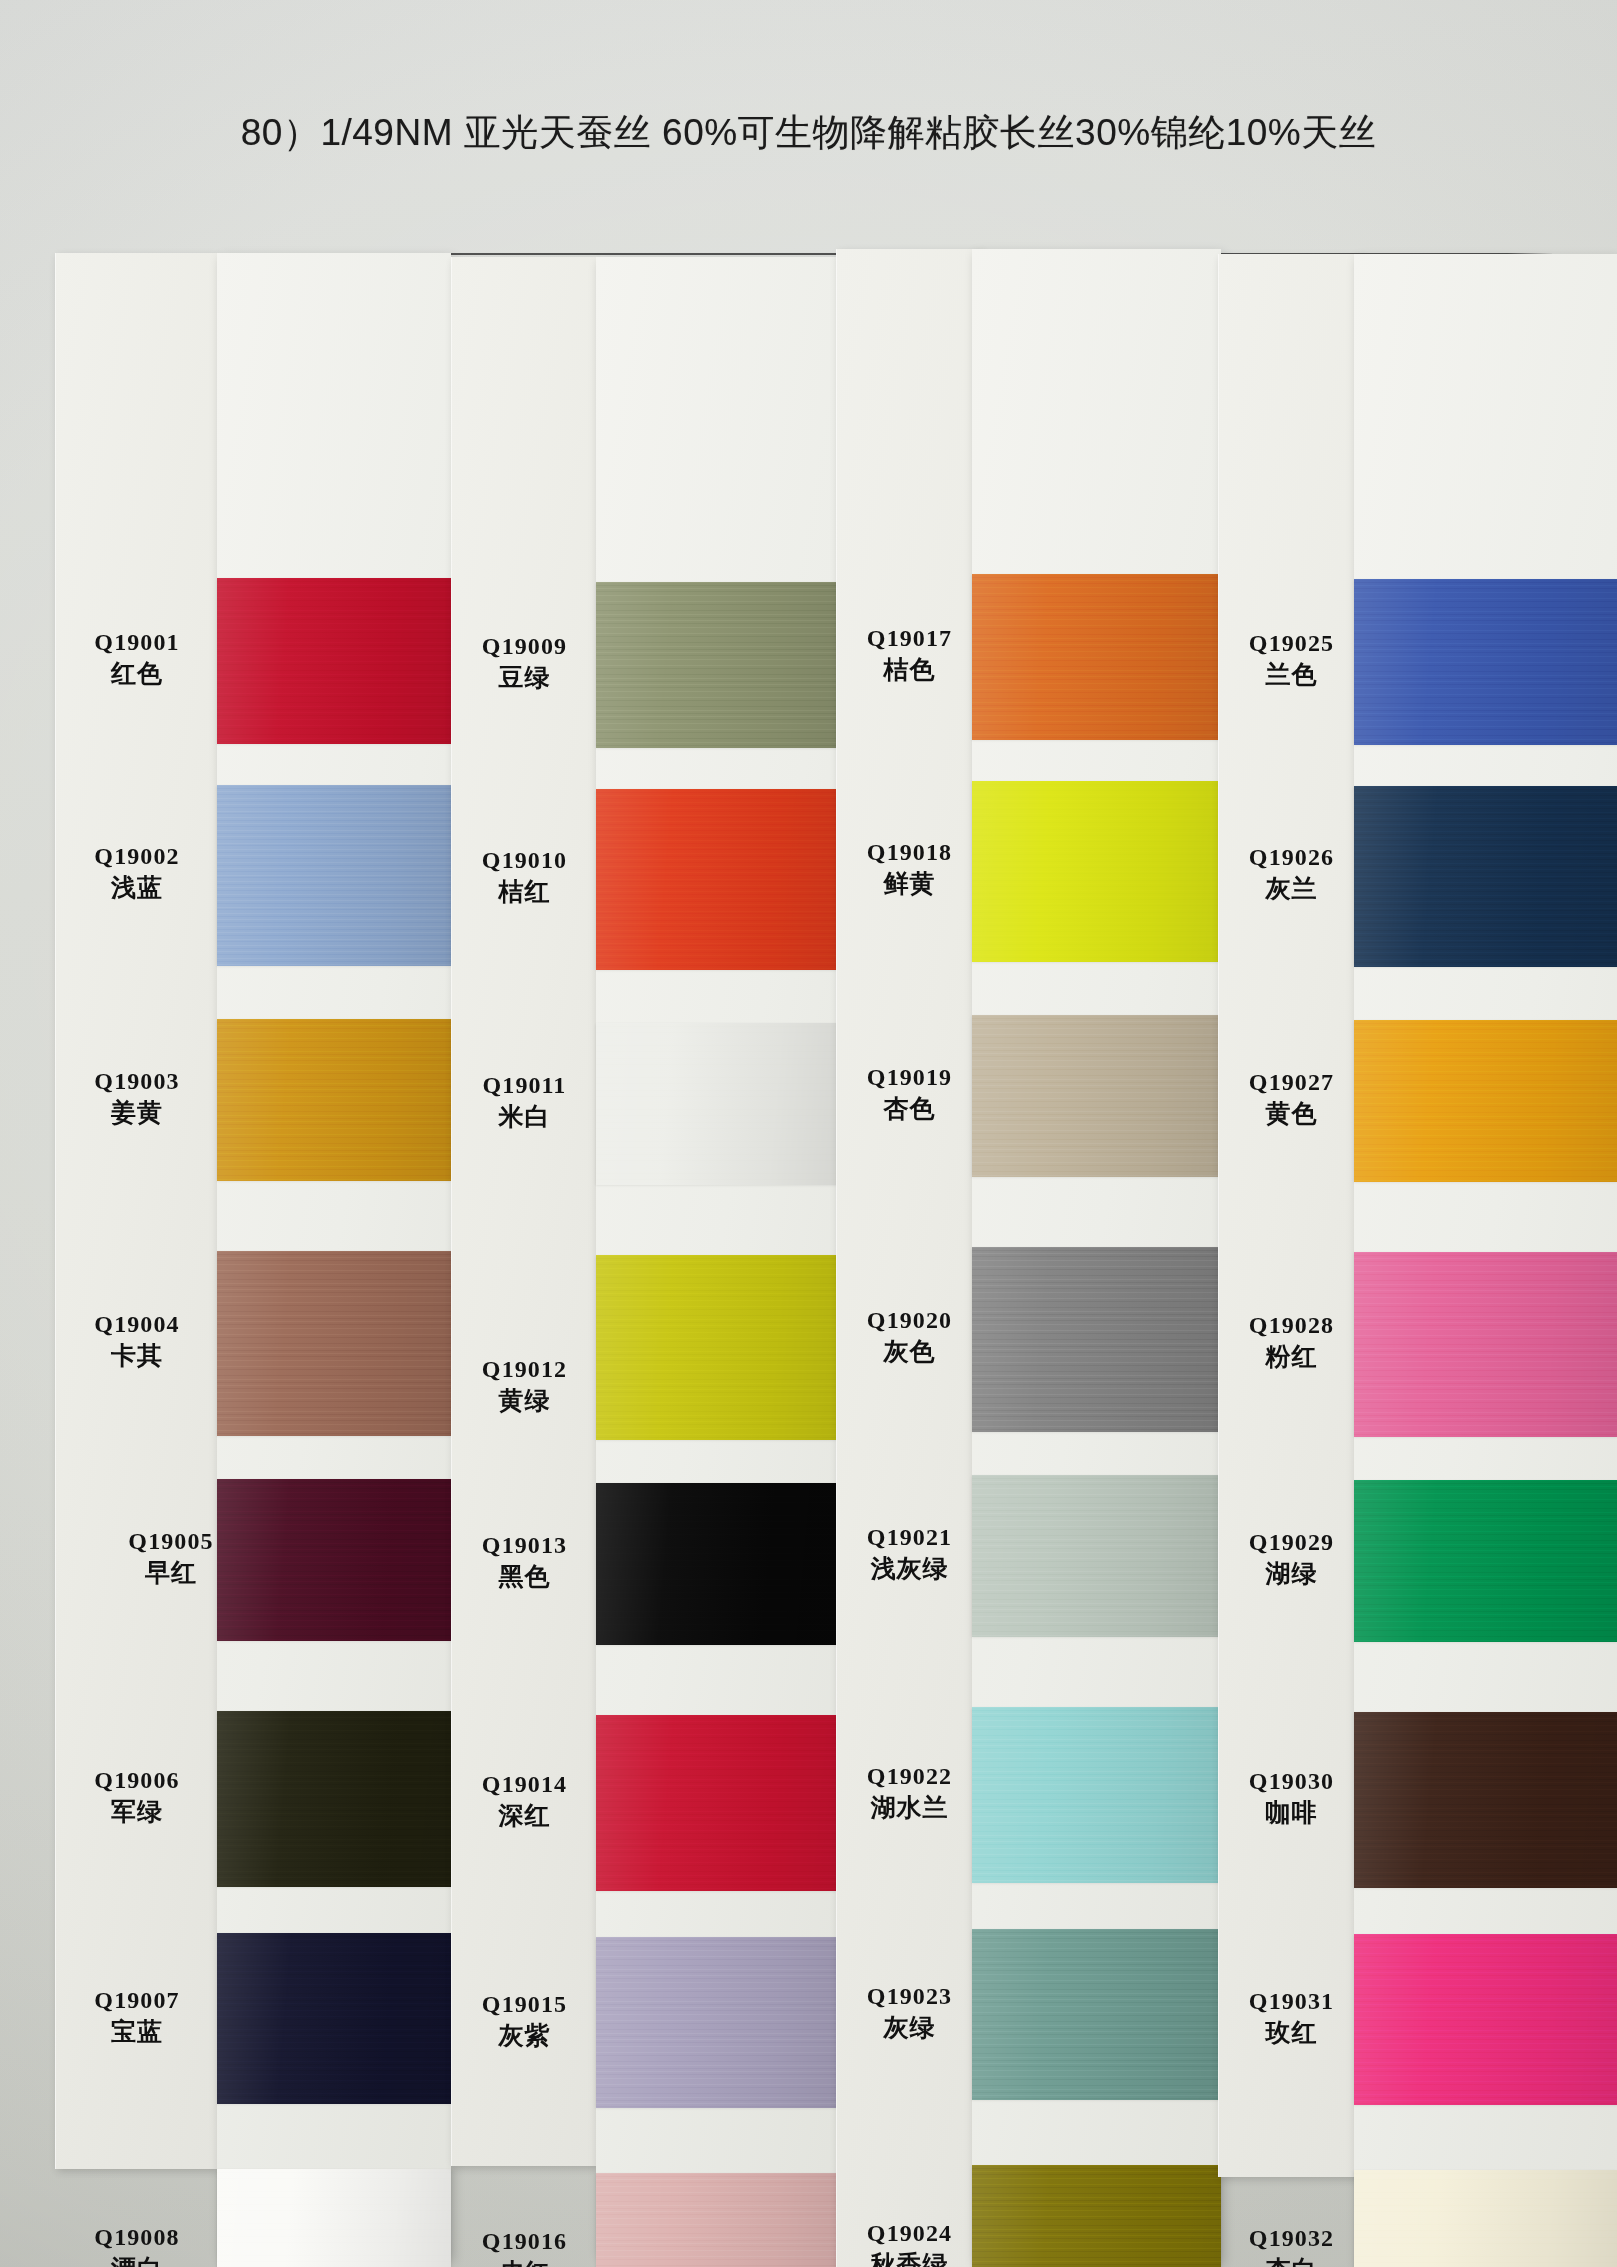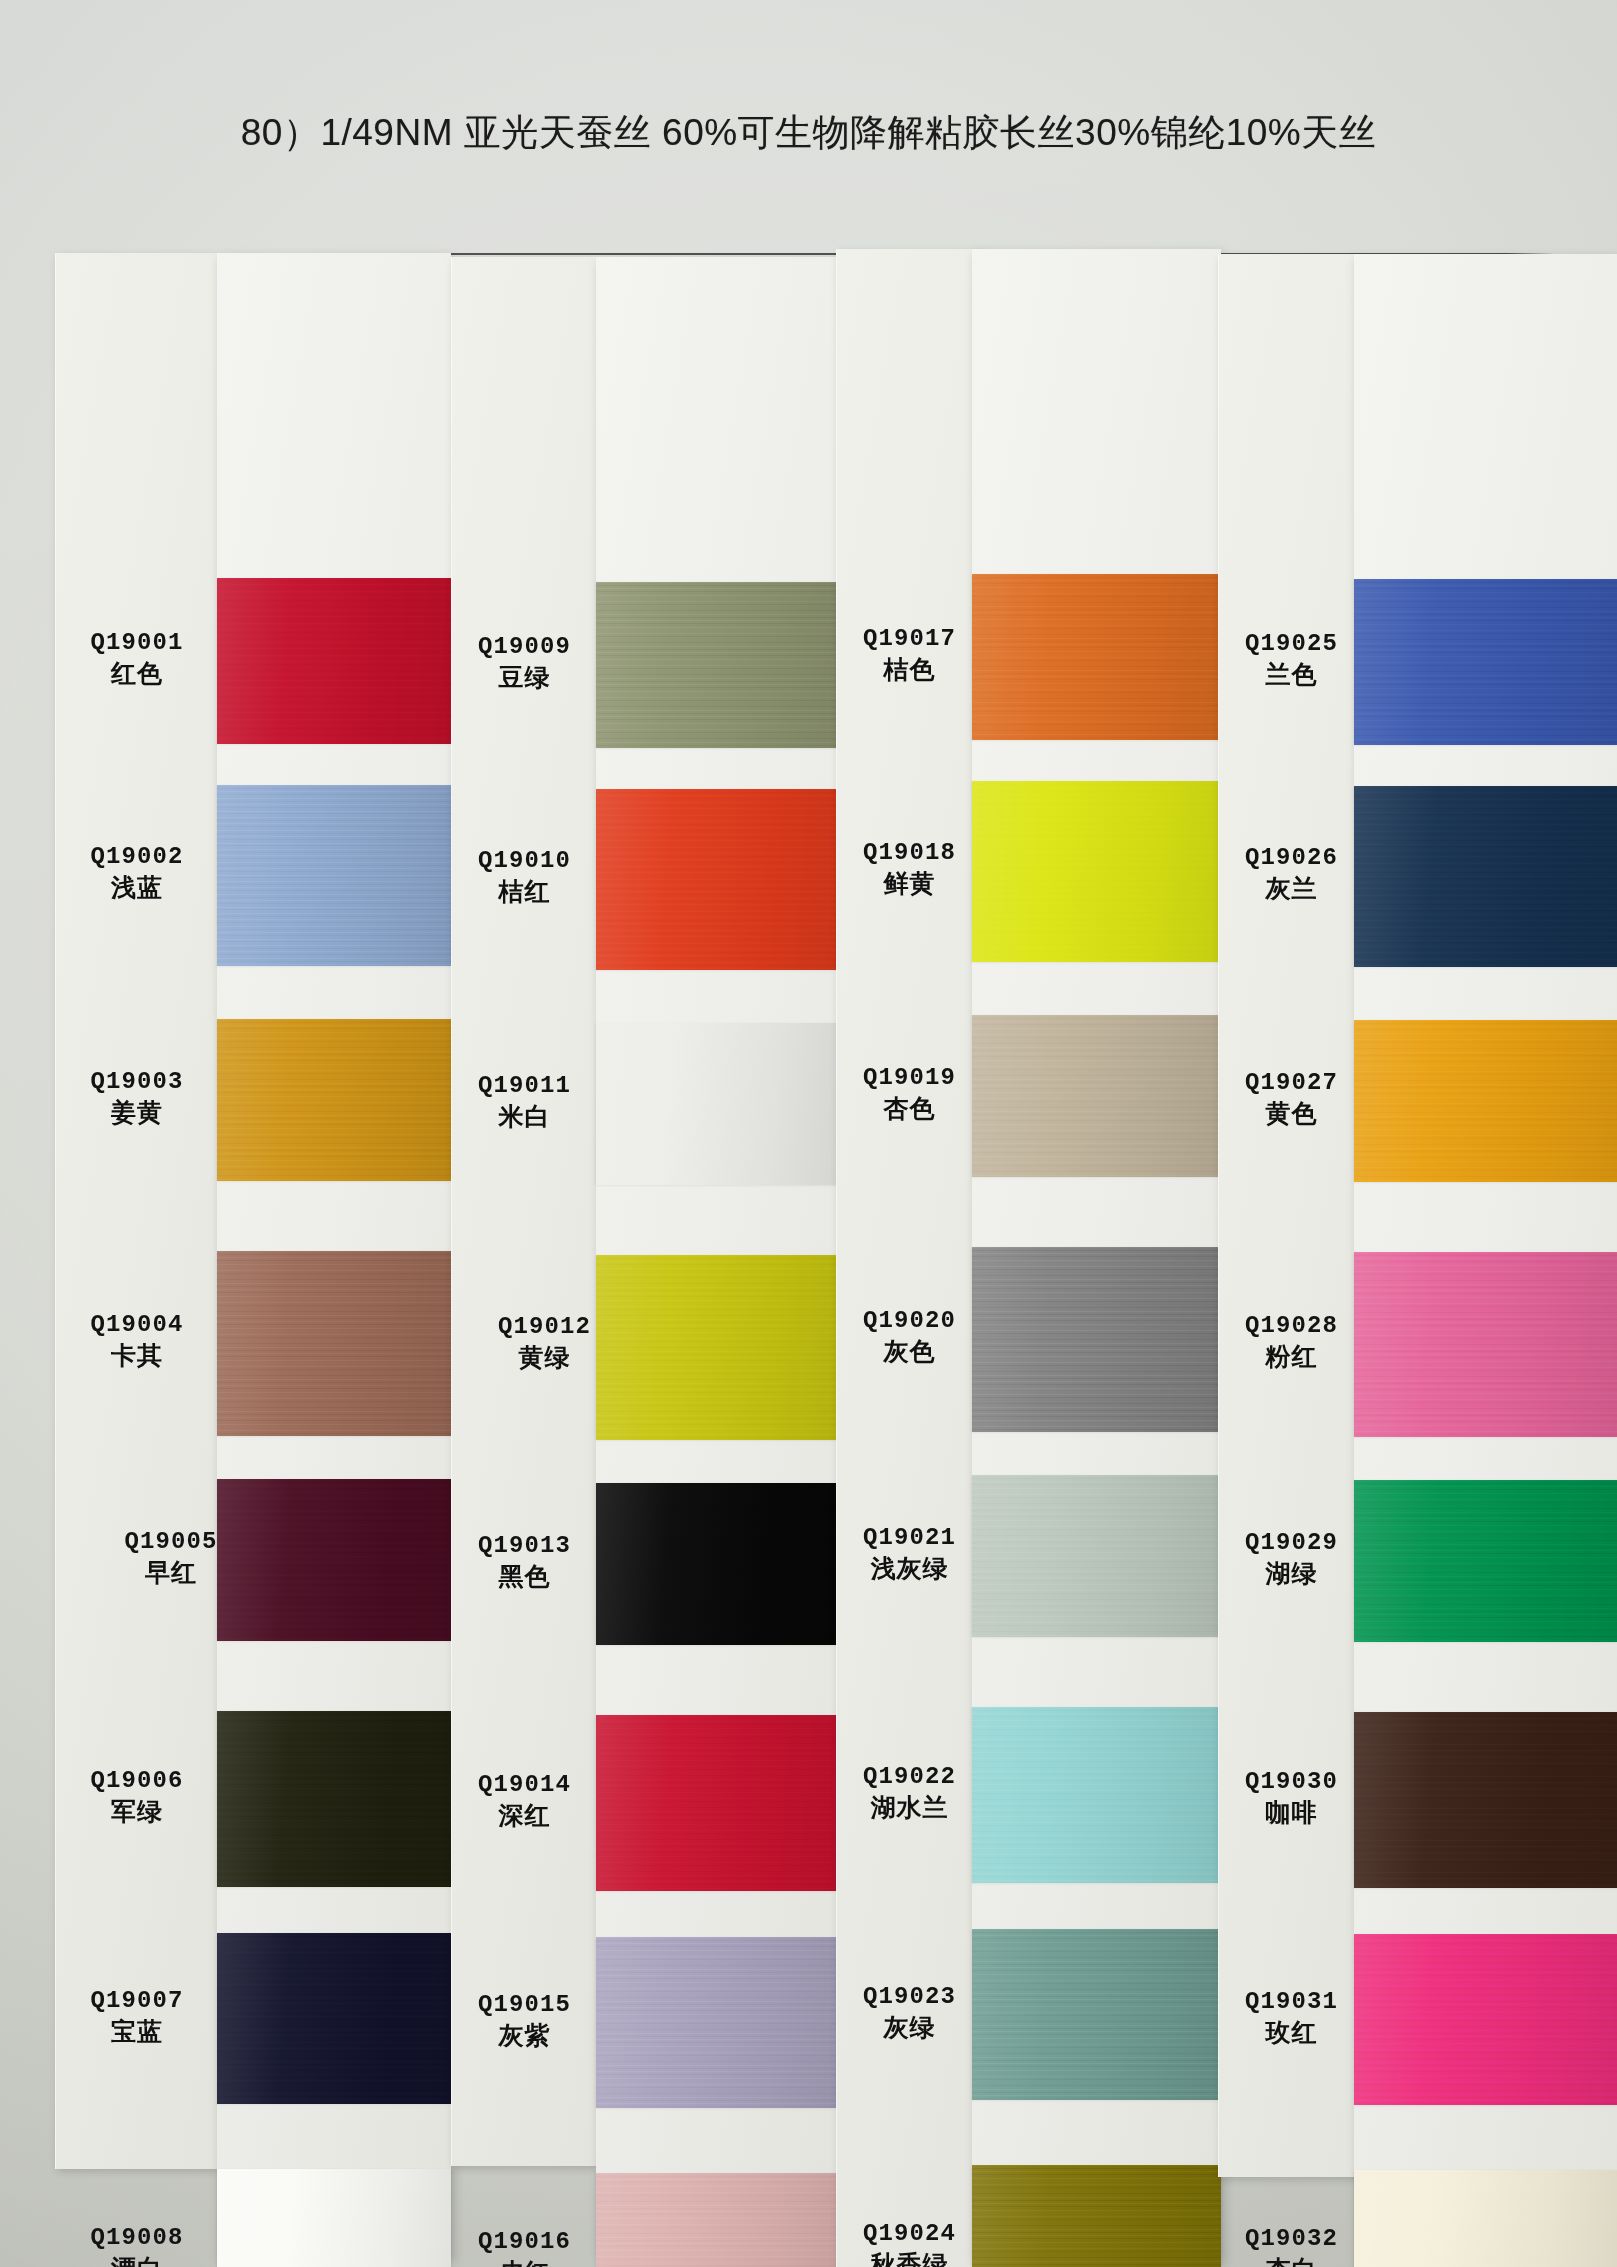--- a/index.html
+++ b/index.html
@@ -85,21 +85,21 @@
   .label-cell {
     position: absolute;
     left: 0;
     width: 100%;
     text-align: center;
     color: #141414;
     line-height: 1.22;
   }
   .label-code {
     display: block;
-    font-family: Liberation Mono, monospace;
+    font-family: Liberation Serif, serif;
     font-size: 24px;
     font-weight: 700;
     letter-spacing: 1.1px;
     color: #131313;
   }
   .label-name {
     display: block;
     font-family: "Liberation Serif", "DejaVu Serif", serif;
     font-size: 25px;
     font-weight: 700;
@@ -230,21 +230,21 @@
             <span class="label-name">豆绿</span>
           </div>
           <div class="label-cell" style="top: 589px;">
             <span class="label-code">Q19010</span>
             <span class="label-name">桔红</span>
           </div>
           <div class="label-cell" style="top: 814px;">
             <span class="label-code">Q19011</span>
             <span class="label-name">米白</span>
           </div>
-          <div class="label-cell" style="top: 1055px; margin-left: 20px;">
+          <div class="label-cell" style="top: 1098px;">
             <span class="label-code">Q19012</span>
             <span class="label-name">黄绿</span>
           </div>
           <div class="label-cell" style="top: 1274px;">
             <span class="label-code">Q19013</span>
             <span class="label-name">黑色</span>
           </div>
           <div class="label-cell" style="top: 1513px;">
             <span class="label-code">Q19014</span>
             <span class="label-name">深红</span>

